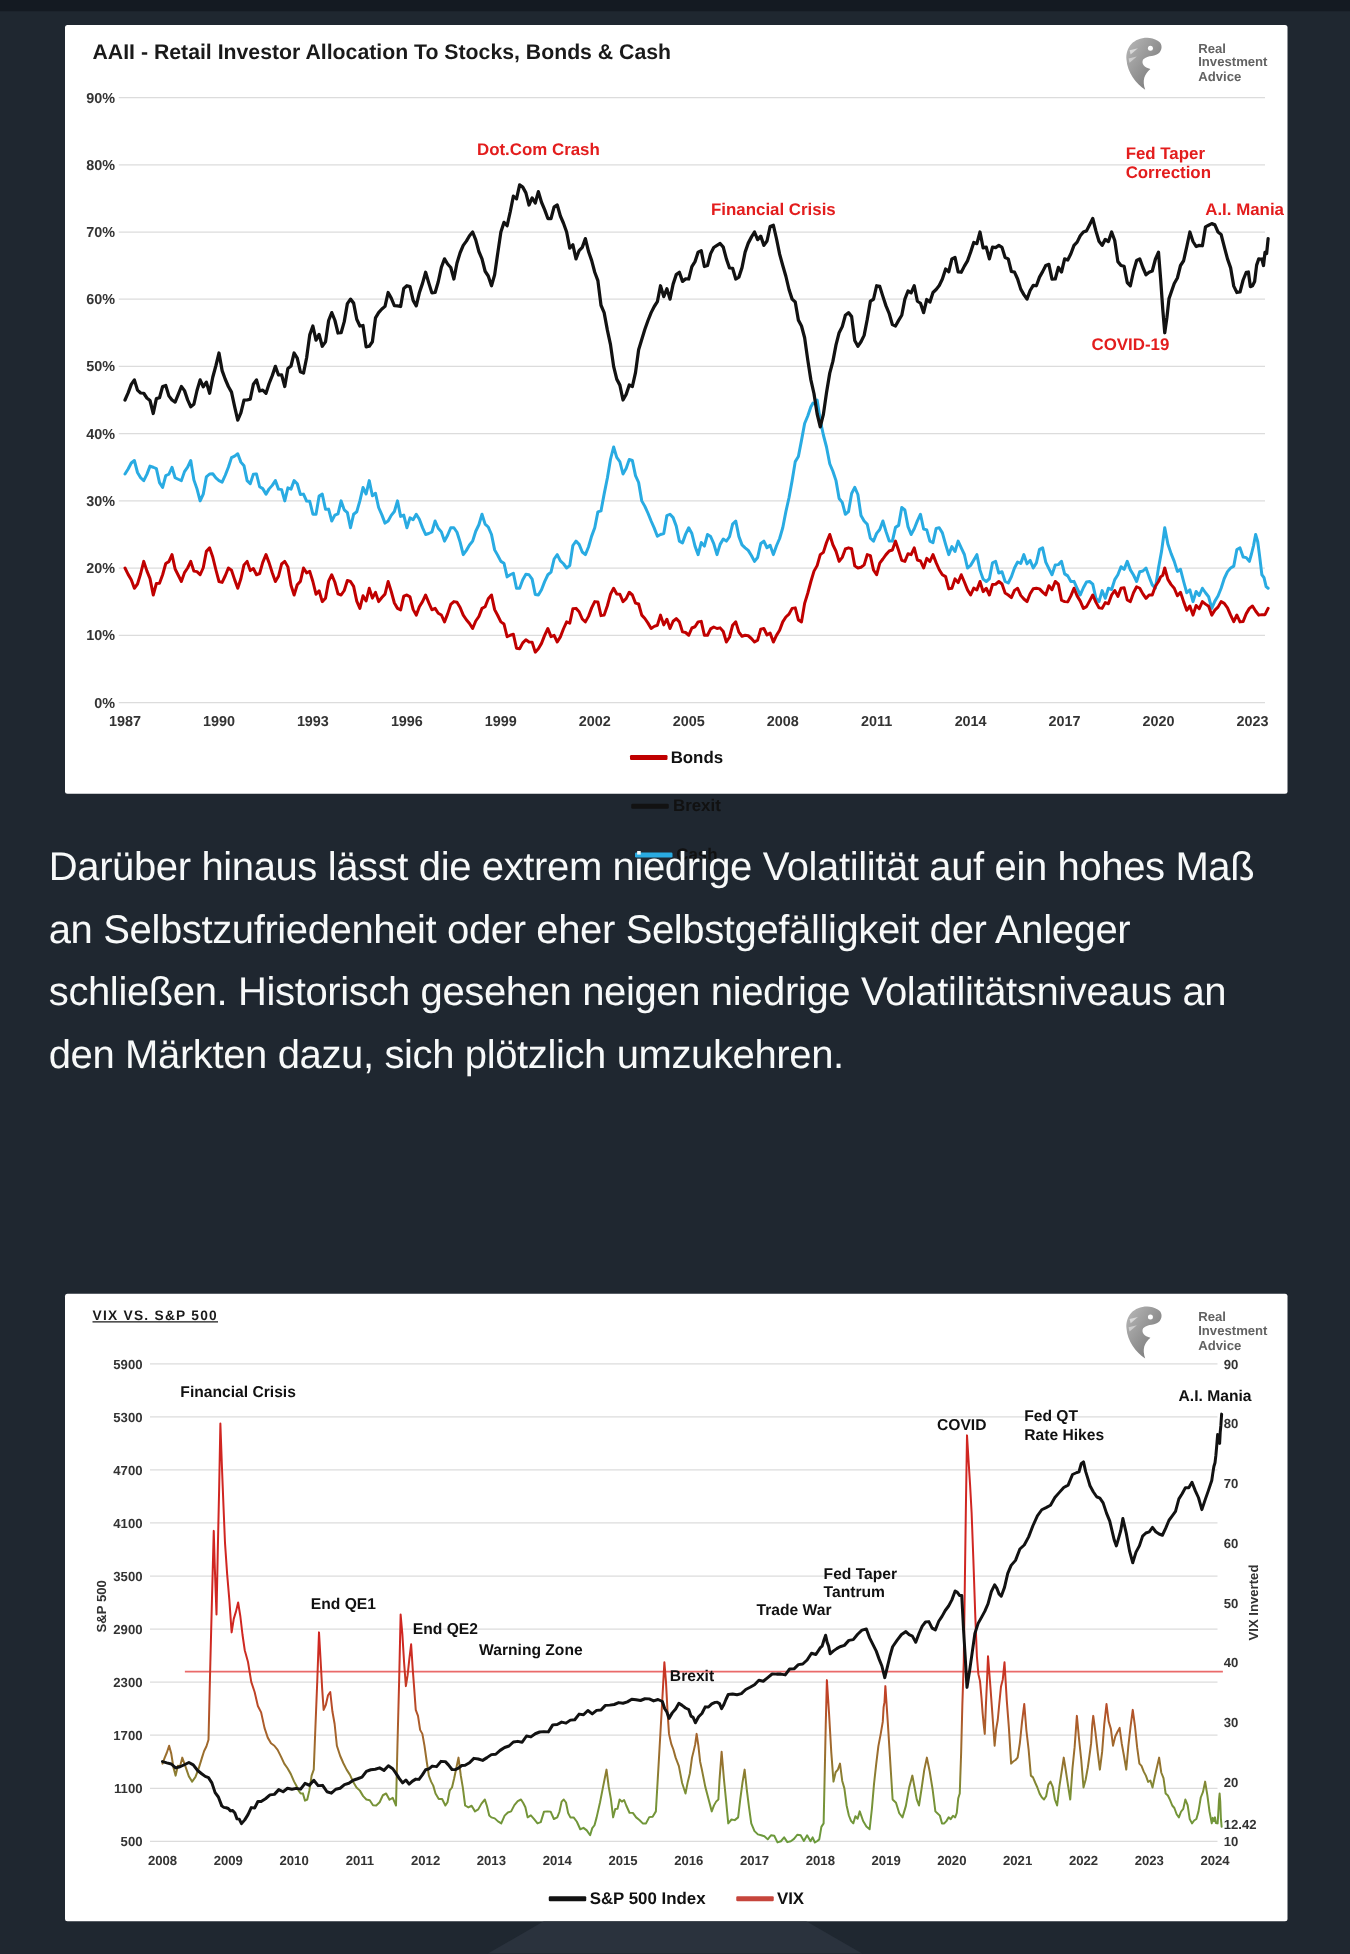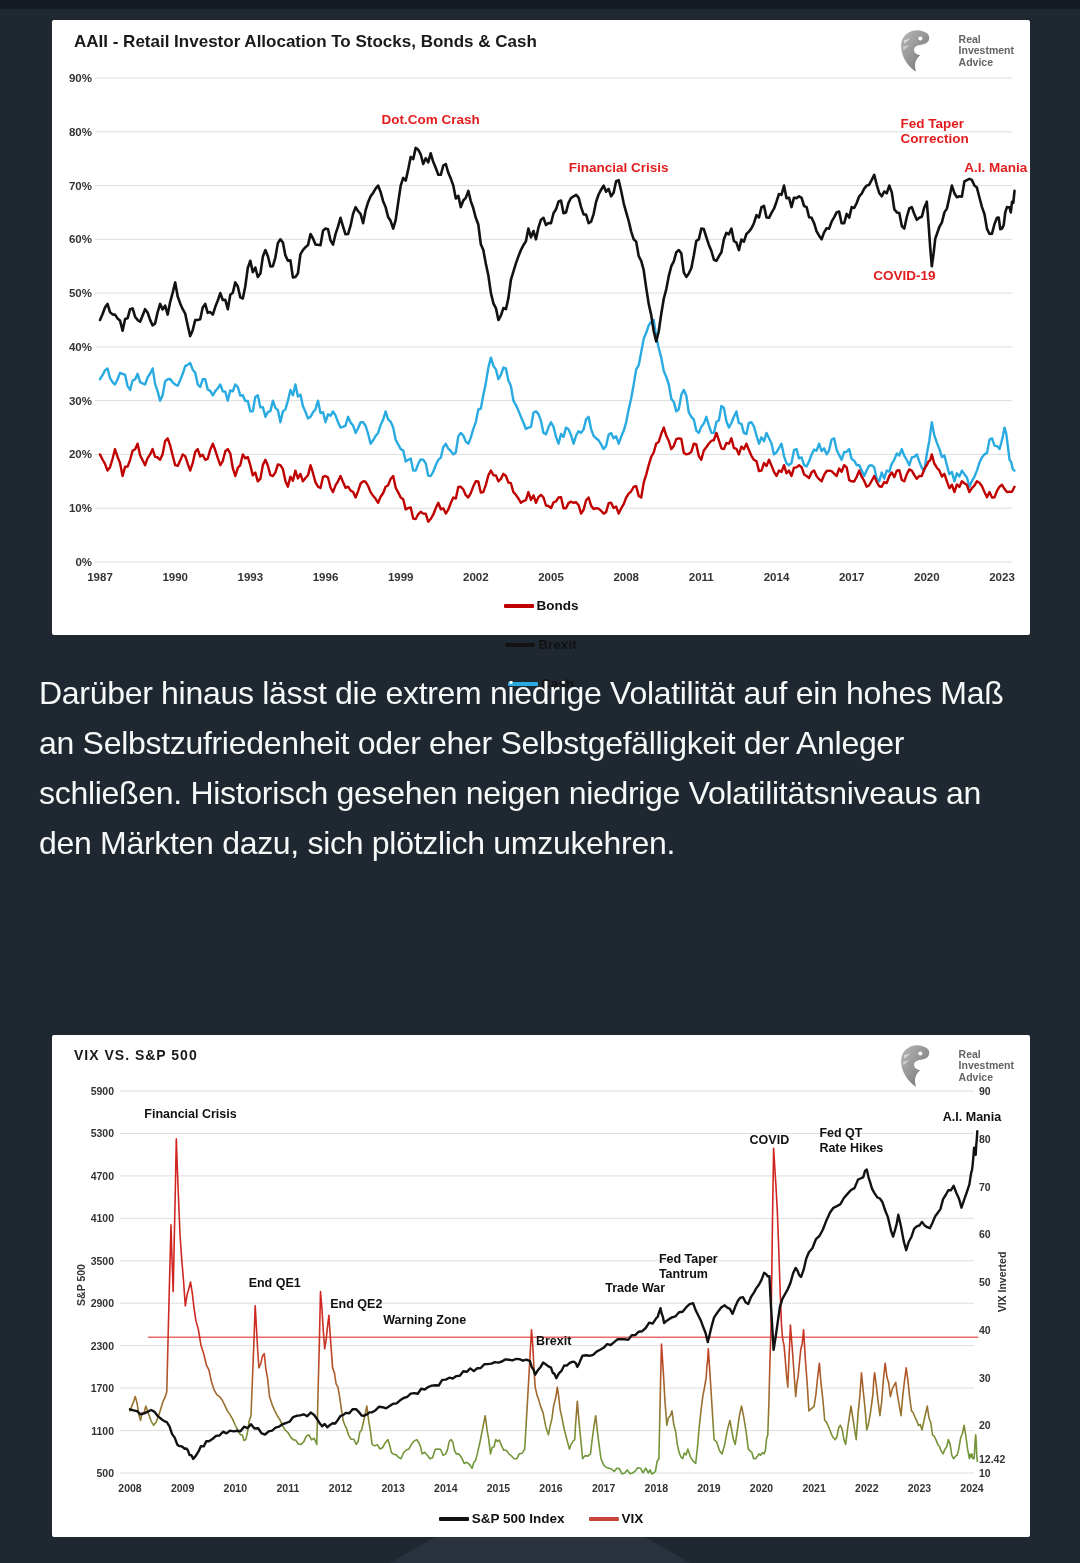--- a/index.html
+++ b/index.html
@@ -6,21 +6,21 @@
   body{
     width:1080px;height:1563px;position:relative;overflow:hidden;
     background:#1f2730;font-family:"Liberation Sans",sans-serif;
   }
   .top-strip{position:absolute;left:0;top:0;width:1080px;height:9px;background:#141a22;}
   .card{position:absolute;left:52px;width:978px;background:#ffffff;border-radius:2px;}
   #card0{top:20px;height:615px;}
   #card1{top:1035px;height:502px;}
   .ctitle{position:absolute;left:22px;top:12px;font-weight:bold;color:#1a1a1a;}
   #card0 .ctitle{font-size:17px;}
-  #card1 .ctitle{font-size:14px;letter-spacing:1px;}
+  #card1 .ctitle{font-size:11px;letter-spacing:1px;text-decoration:underline;}
   .mount{position:absolute;inset:0;}
   .mount svg{overflow:visible;}
   .logo{position:absolute;right:16px;top:8px;display:flex;align-items:center;gap:22px;}
   .logo-text{font-size:10.5px;line-height:11.5px;font-weight:bold;color:#636363;}
   .logo-text div{white-space:nowrap;}
   .legend{position:absolute;left:0;right:0;display:flex;justify-content:center;align-items:center;gap:24px;}
   .lg-item{display:flex;align-items:center;gap:3px;}
   .lg-dash{display:inline-block;width:30px;height:4px;border-radius:1px;}
   .lg-label{font-size:13.5px;font-weight:bold;color:#111;}
   .para{

